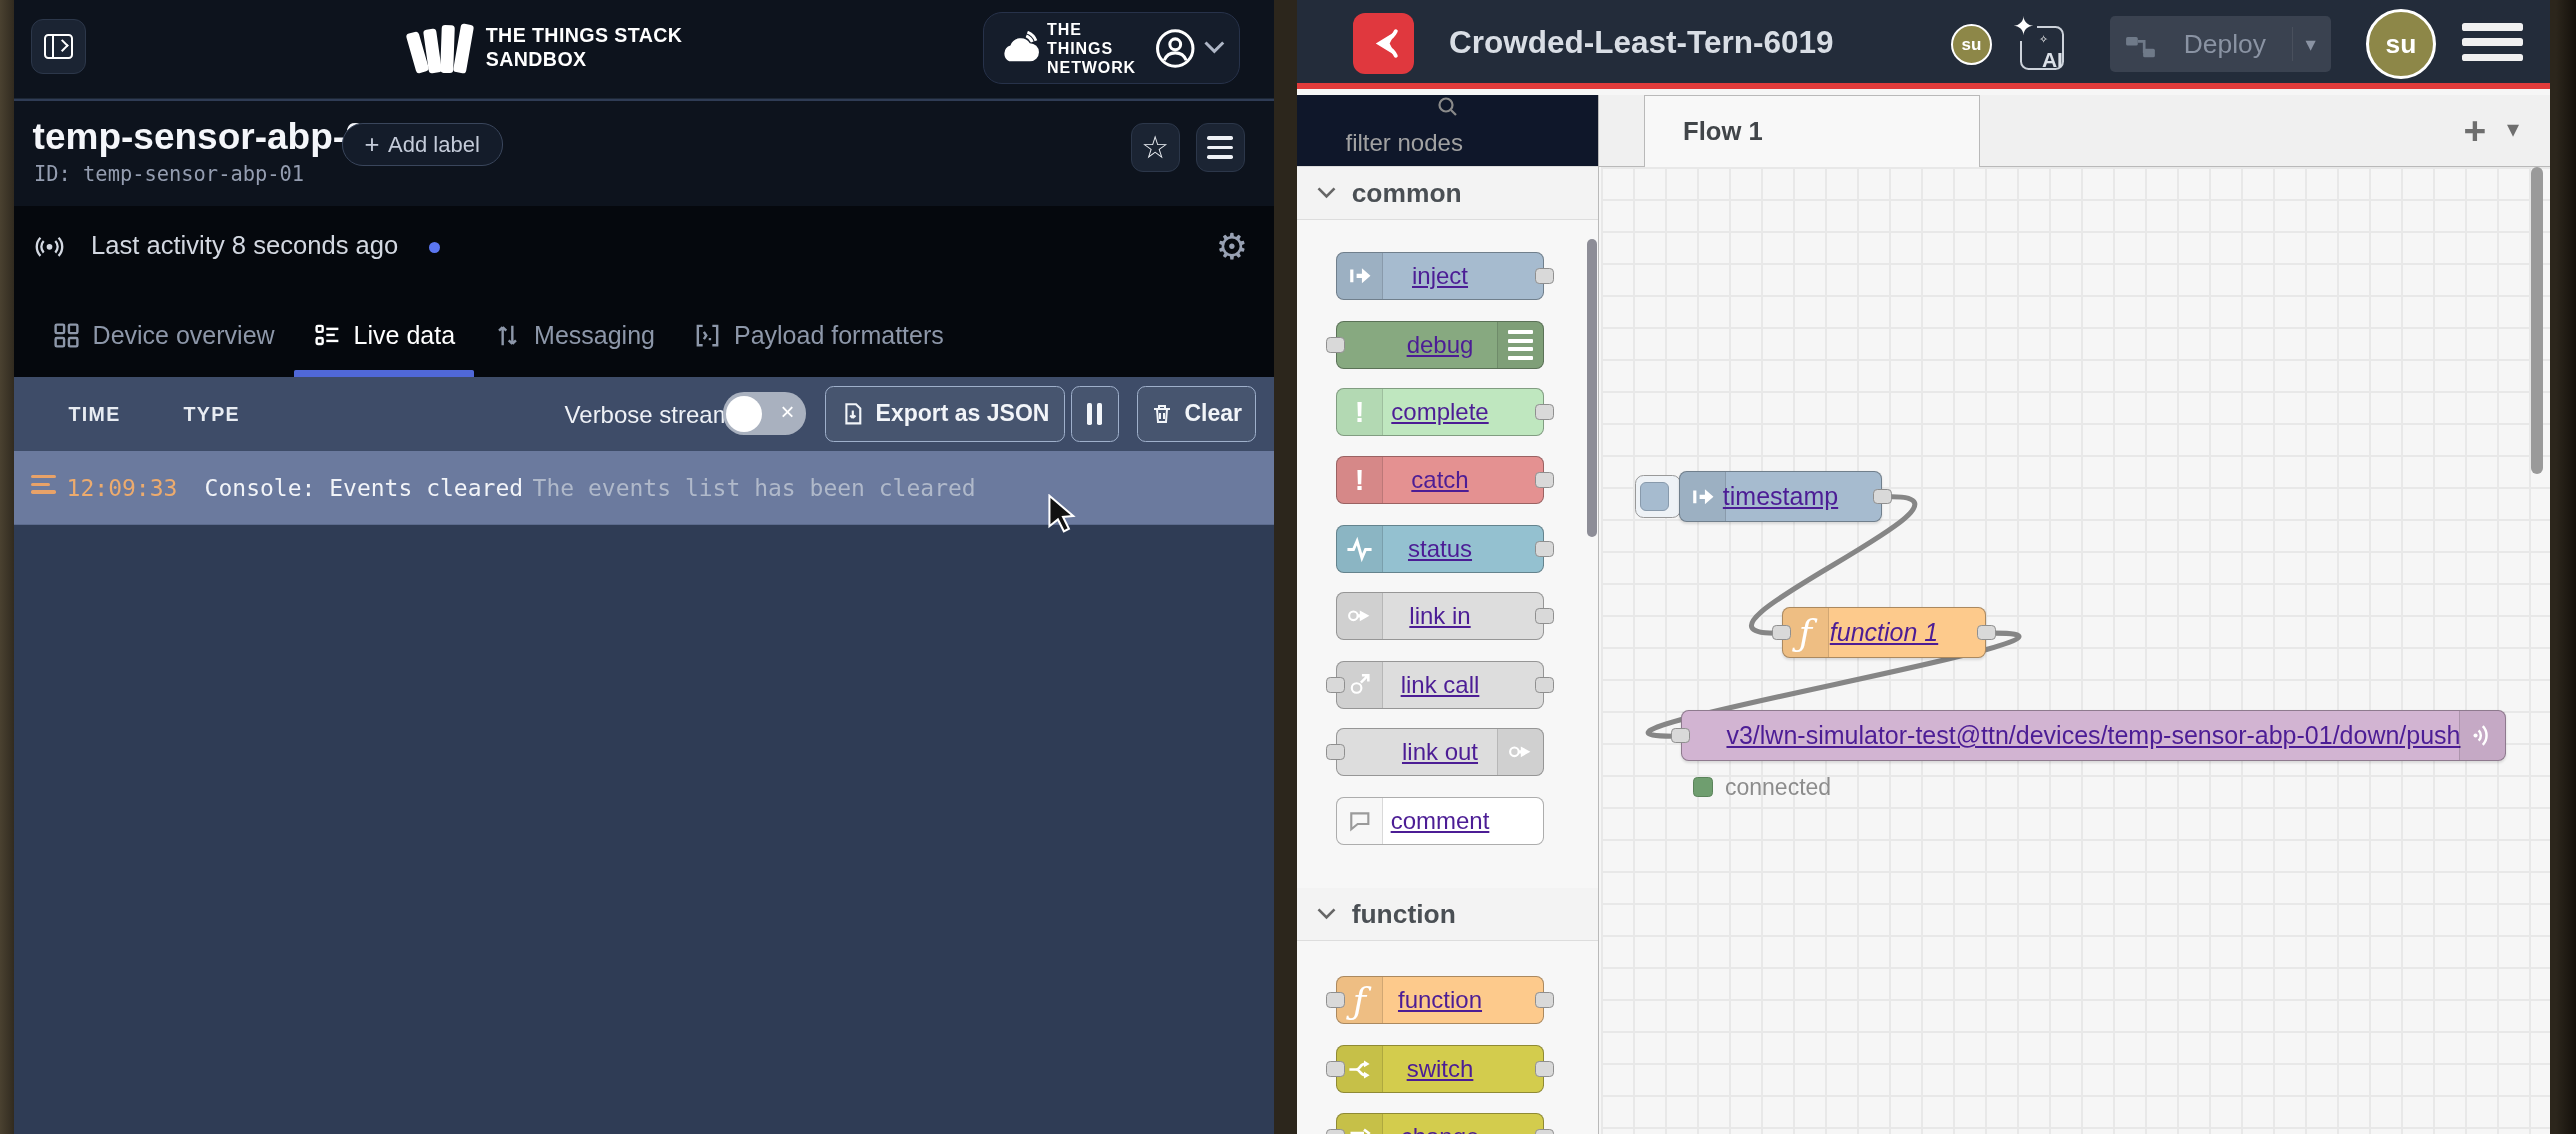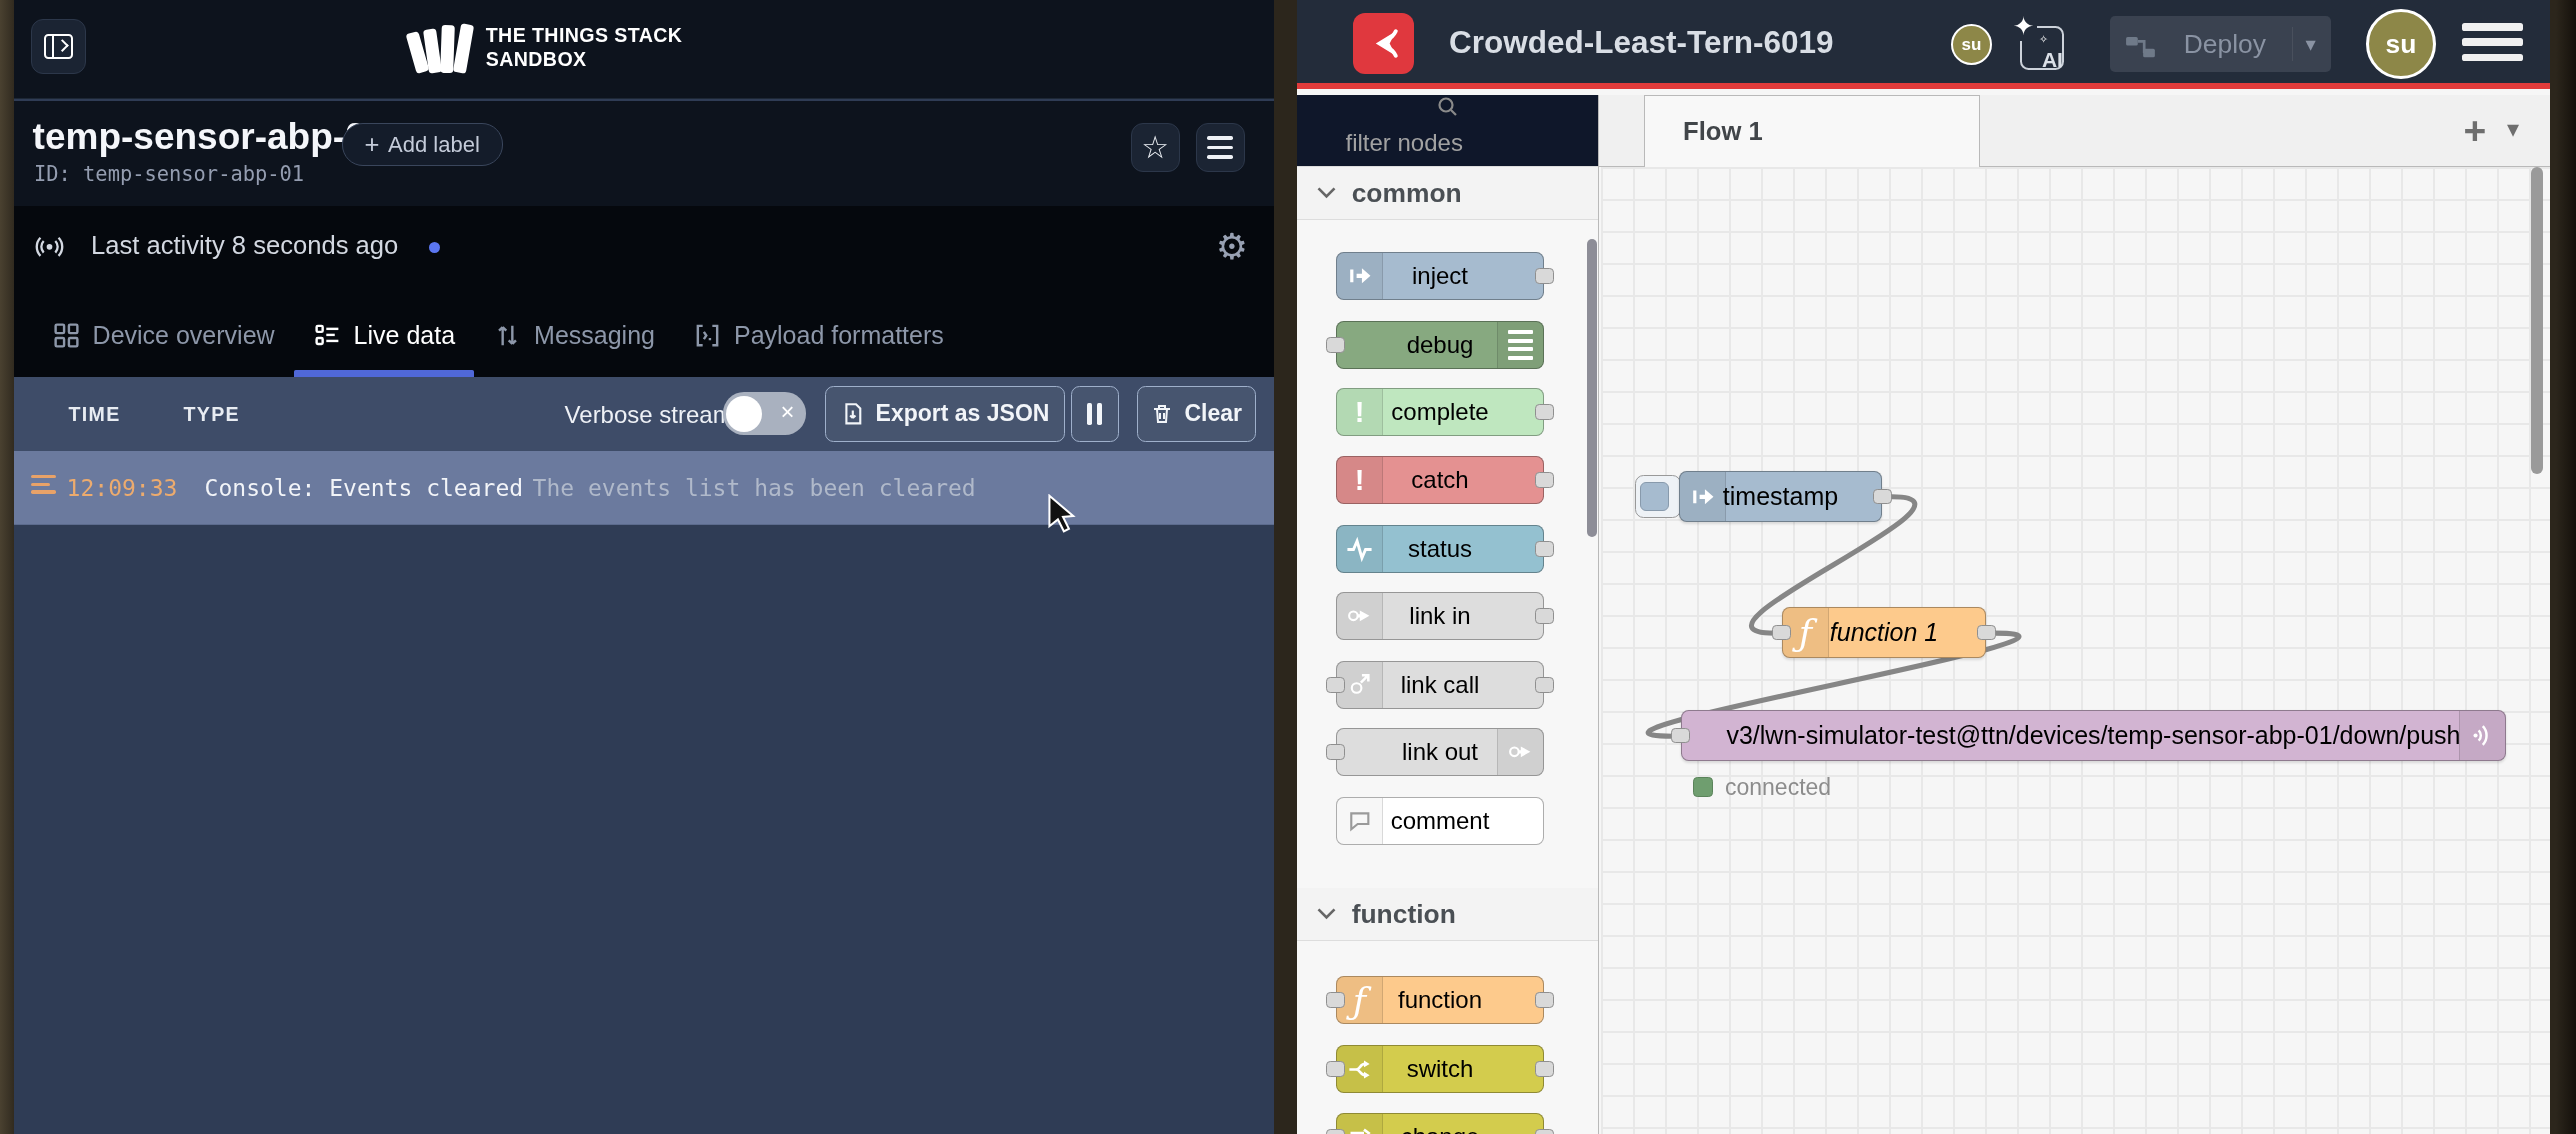--- a/index.html
+++ b/index.html
@@ -117,21 +117,21 @@
   .filter-box input::placeholder { color:#a2a2a2; }
   .plist { position:absolute; left:0; top:72px; width:100%; height:968px; overflow:hidden; }
   .pcat { position:absolute; left:0; width:100%; height:53px; background:#f3f3f3; border-bottom:1.7px solid #ddd;
           display:flex; align-items:center; gap:15.3px; padding-left:20.4px; cursor:pointer; }
   .pcat-label { font-size:26.4px; font-weight:bold; color:#4a4f54; }
   .pcat-chev { color:#666; }
   .cat-common { top:0; } .cat-function { top:721px; }
   .pnode { position:absolute; left:39px; width:208px; height:48px; border:1.7px solid rgba(0,0,0,0.32);
            border-radius:7.7px; cursor:grab; }
   .plabel { position:absolute; left:0; top:0; width:100%; height:100%; display:flex; align-items:center;
-            justify-content:center; font-size:24px; color:#000000; }
+            justify-content:center; font-size:24px; color:#4c1d95;text-decoration:underline; }
   .picon { position:absolute; top:0; width:46px; height:100%; background:rgba(0,0,0,0.06);
            display:flex; align-items:center; justify-content:center; }
   .picon.left { left:0; border-right:0.9px solid rgba(0,0,0,0.12); border-radius:6px 0 0 6px; }
   .picon.right { right:0; border-left:0.9px solid rgba(0,0,0,0.12); border-radius:0 6px 6px 0; }
   .pport { position:absolute; width:19px; height:15.3px; background:#d9d9d9; border:1.7px solid #8f8f8f;
            border-radius:4.3px; top:calc(50% - 7.7px); cursor:crosshair; }
   .pport.r { right:-11px; } .pport.l { left:-11px; }
   .excl { color:#fff; font-weight:bold; font-size:29px; }
   .fglyph { color:#fff; font-size:36px; font-style:italic; font-family:"DejaVu Serif",serif; }
   .n-inject { background:#a6bbcf; } .n-debug { background:#87a980; } .n-complete { background:#bfe7bf; }
@@ -191,20 +191,39 @@
             <i></i>
             <i></i>
             <i></i>
             <i></i>
           </span>
         <span class="ttn-logo-text">
           <span>THE THINGS STACK</span><br>
           <span>SANDBOX</span>
         </span>
       </div>
+      <div class="net-pill">
+        <svg width="44" height="34" viewBox="0 0 34 28">
+          <path d="M10 25a7 7 0 0 1 1-13 9 9 0 0 1 16-2 6 6 0 0 1 0 15z" fill="#fff"></path>
+          <path d="M24 4a9 9 0 0 1 5 5" stroke="#fff" stroke-width="2.4" fill="none"></path>
+          <path d="M25 1a12 12 0 0 1 7 7" stroke="#fff" stroke-width="2.4" fill="none"></path>
+        </svg>
+        <span class="net-text">
+          <span>THE THINGS</span><br>
+          <span>NETWORK</span>
+        </span>
+        <svg width="43" height="43" viewBox="0 0 24 24">
+          <circle cx="12" cy="12" r="10.5" fill="none" stroke="#fff" stroke-width="1.8"></circle>
+          <circle cx="12" cy="9.5" r="3.2" fill="none" stroke="#fff" stroke-width="1.8"></circle>
+          <path d="M5.5 19a7 7 0 0 1 13 0" fill="none" stroke="#fff" stroke-width="1.8"></path>
+        </svg>
+        <svg width="22" height="15.3" viewBox="0 0 14 9">
+          <path d="M1 1l6 6 6-6" fill="none" stroke="#aeb6c6" stroke-width="2"></path>
+        </svg>
+      </div>
     </div>
 
     <div class="ttn-titlebar">
       <div class="dev-title">temp-sensor-abp-01</div>
       <div class="dev-id">ID: temp-sensor-abp-01</div>
       <div class="add-label">
         <span class="plus">+</span>
         <span>Add label</span>
       </div>
       <div class="icon-btn-dark star-btn">

